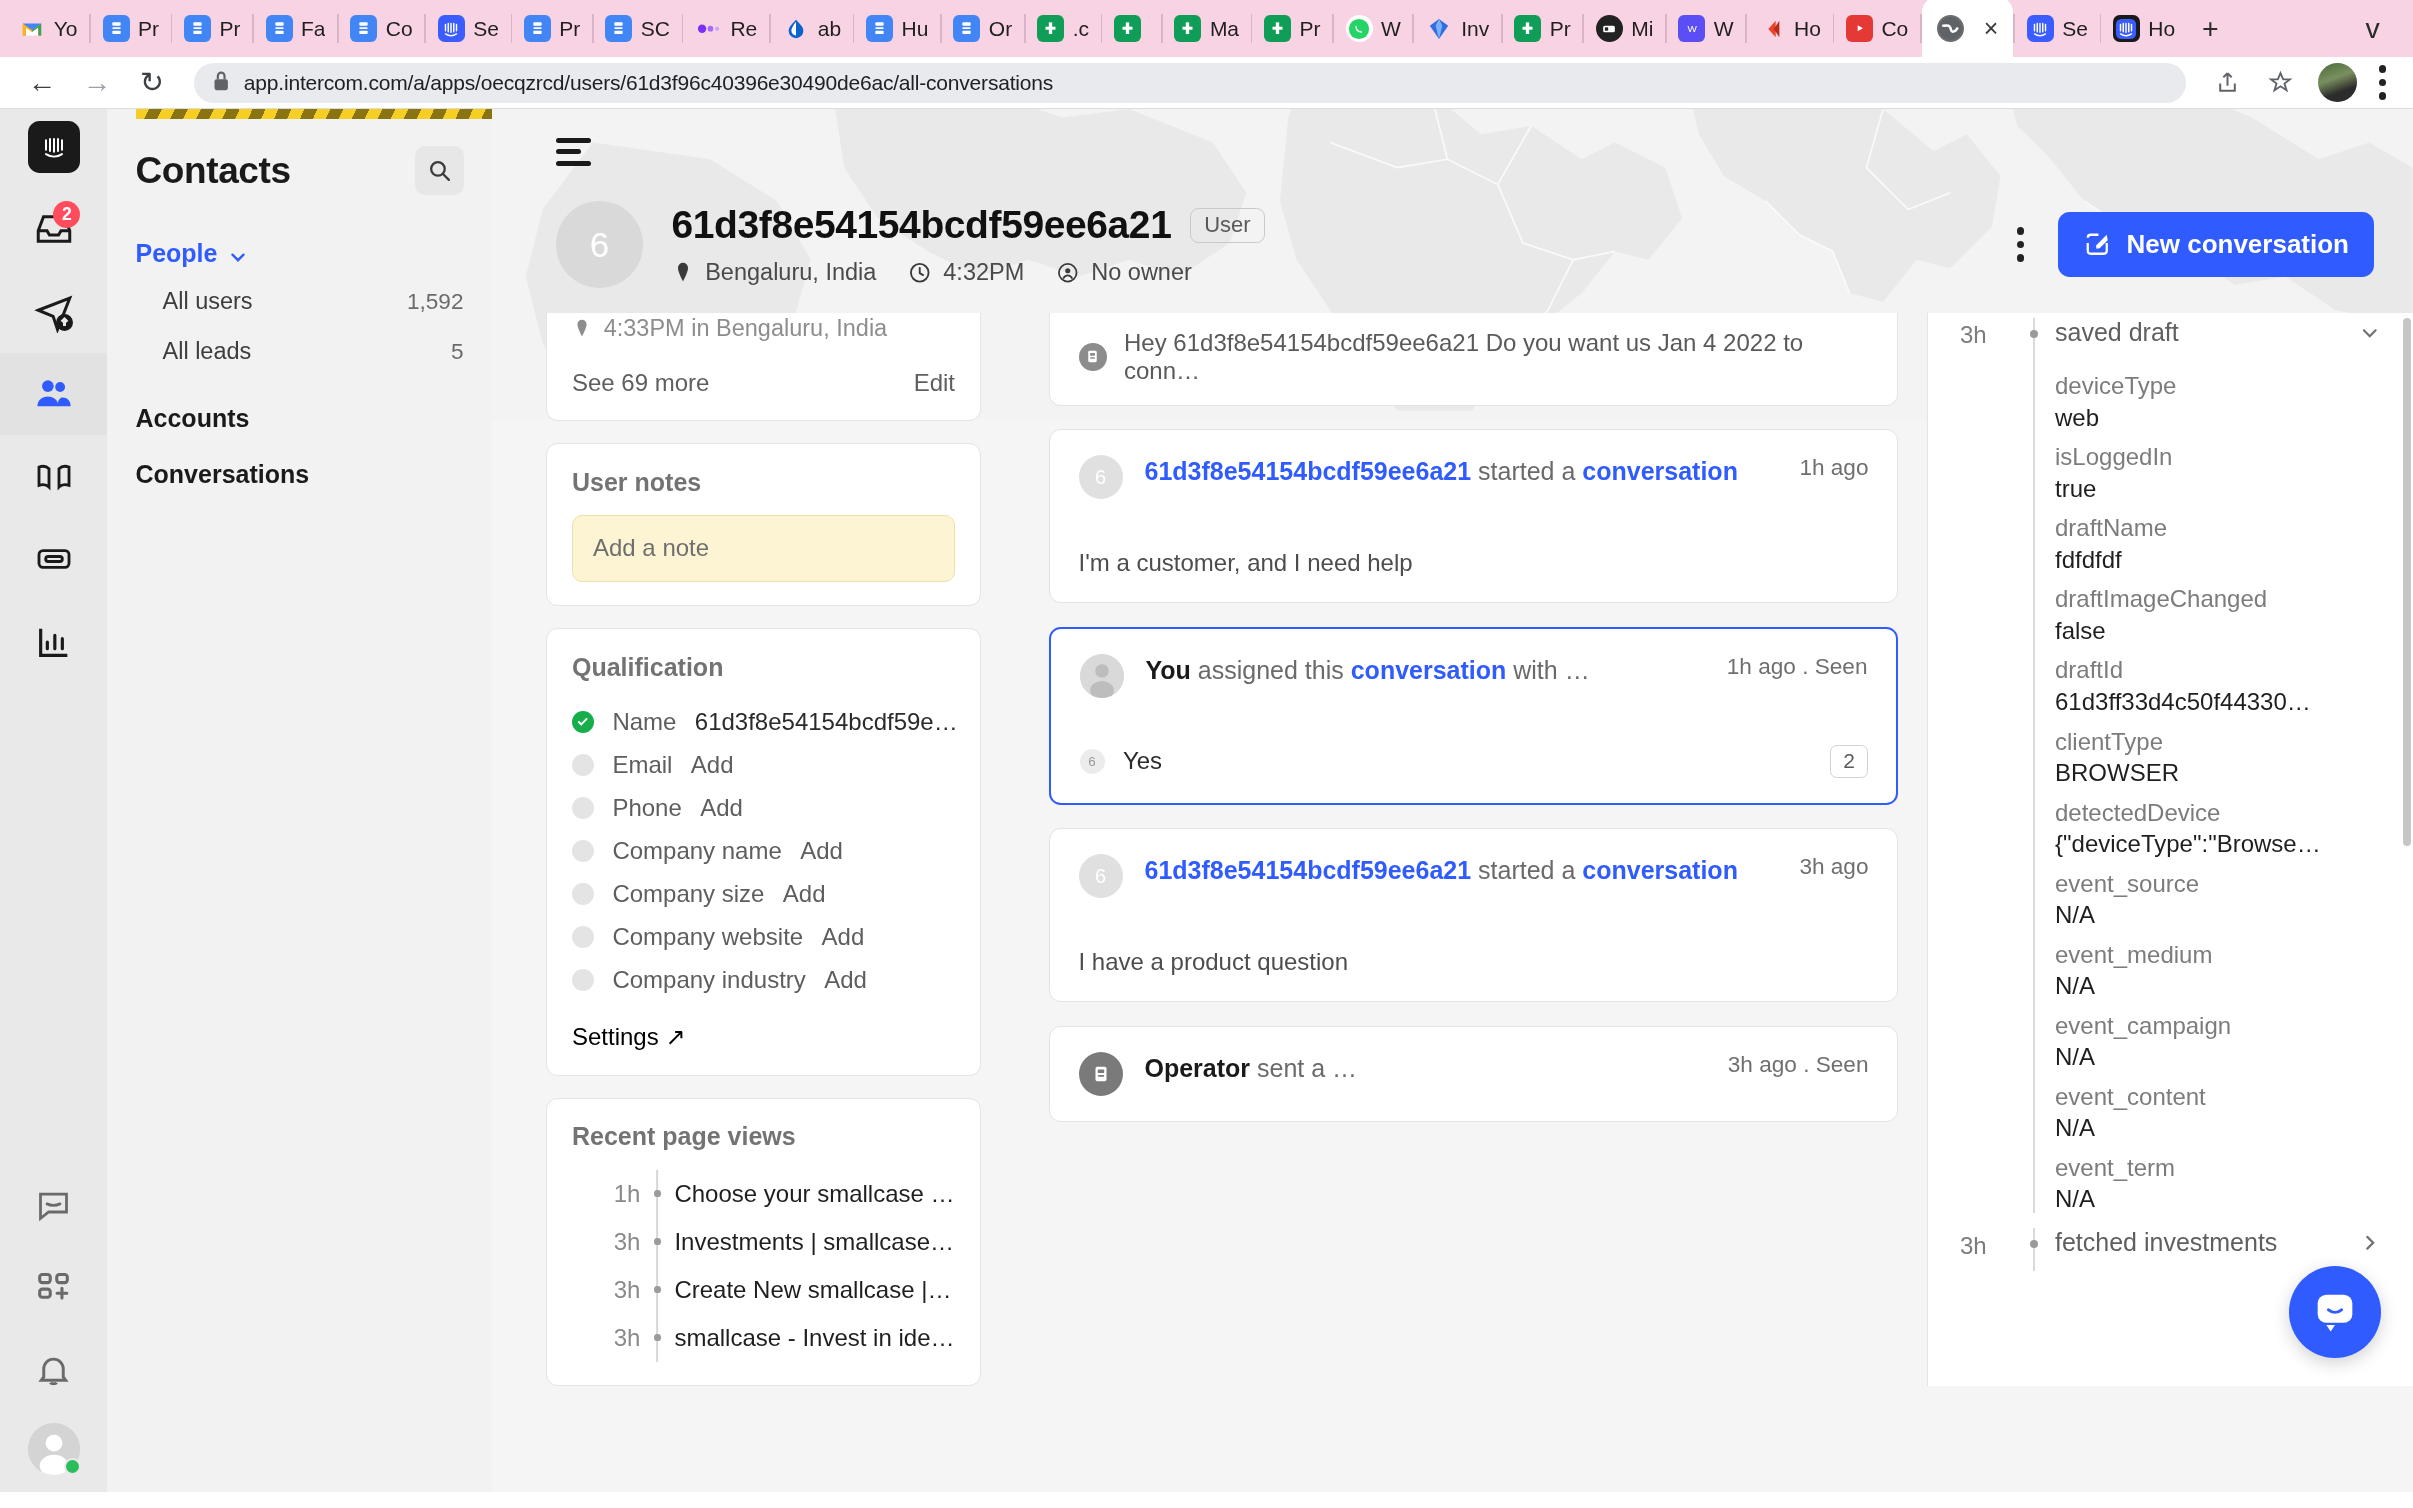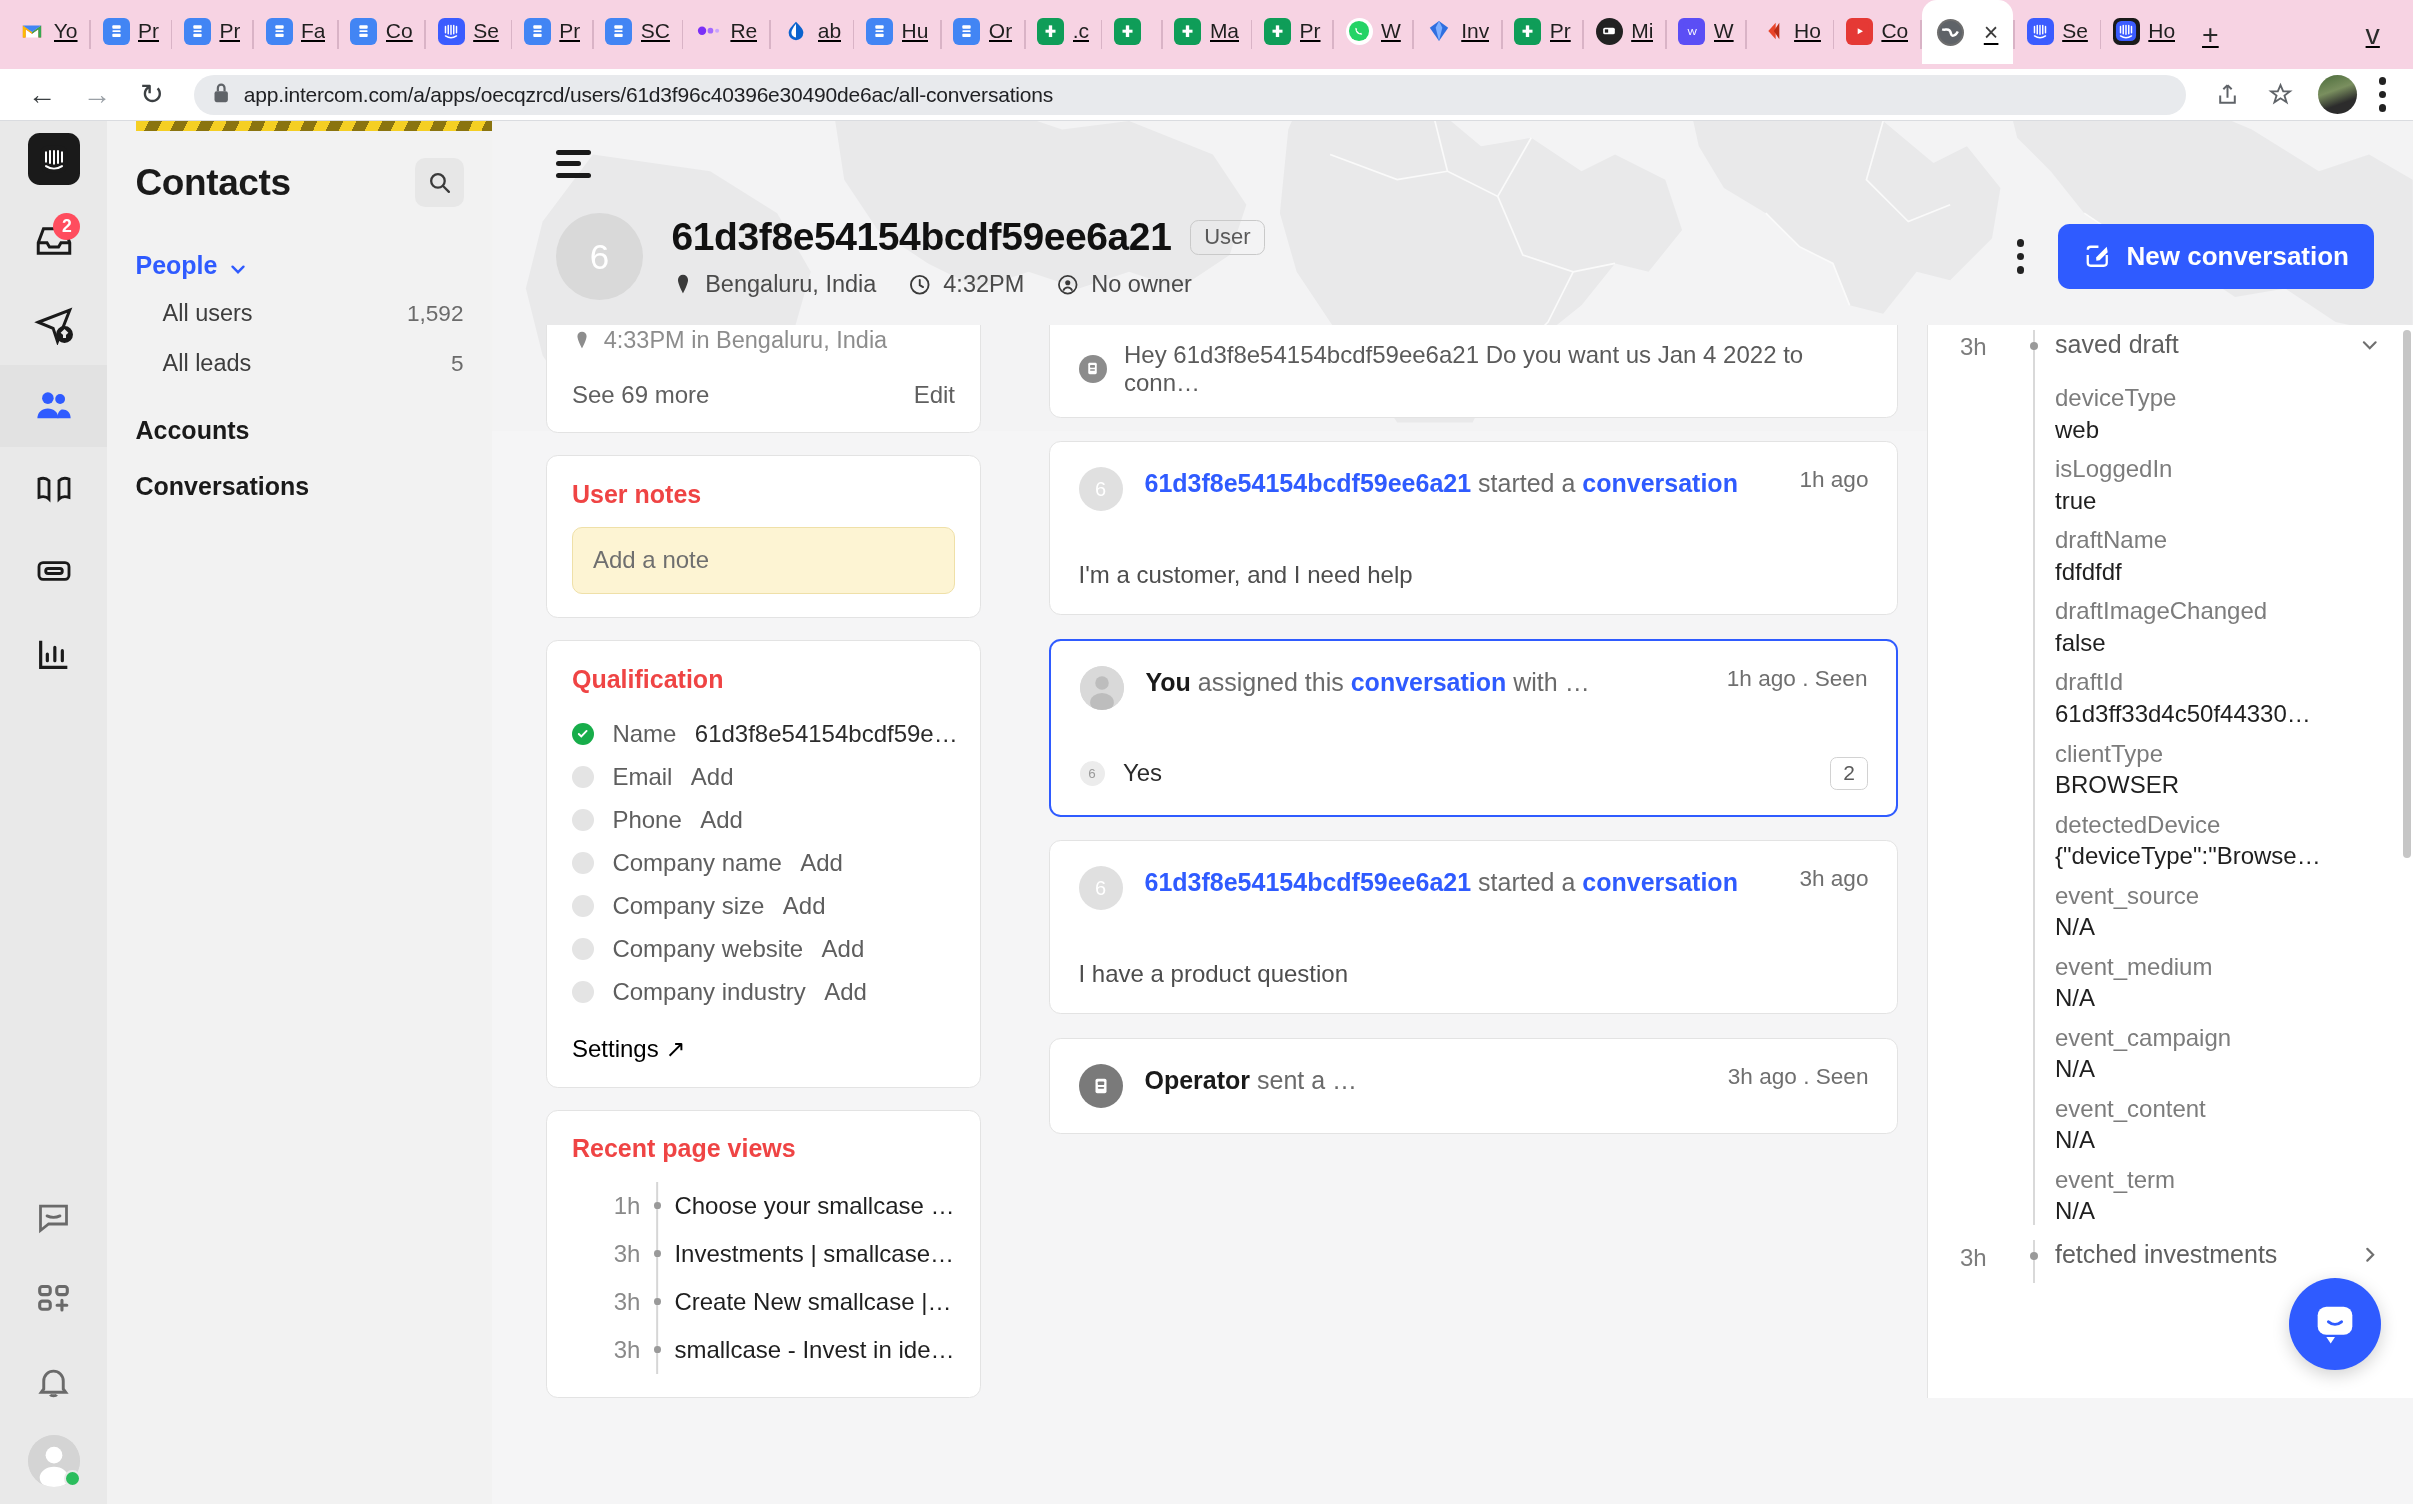--- a/index.html
+++ b/index.html
@@ -4,24 +4,23 @@
 <style>
   * { box-sizing: border-box; margin: 0; padding: 0; }
   html, body {
     width: 2413px; height: 1508px;
     font-family: "Liberation Sans", sans-serif;
     background: #ffffff;
     overflow: hidden;
   }
   
   .browser-tabbar {
-    height: 69px; background: #f7d3e3;
-    display: flex; align-items: flex-start; padding: 0 8.4px 0 6.7px;
+    height: 57px; background: #f7d3e3;
+    display: flex; align-items: center; padding: 0 8.4px 0 6.7px;
     position: relative;
-    text-decoration: underline;
   }
   .tab {
     height: 62px; display: flex; align-items: center; gap: 8.4px;
     padding: 0 11.7px; flex: 0 0 auto; position: relative;
     max-width: 91px; overflow: hidden; white-space: nowrap;
   }
   .tab .tab-label {
     font-size: 21px; color: #1f1f1f; overflow: hidden;
     text-overflow: clip; flex: 0 1 auto;
   }
@@ -202,21 +201,21 @@
   .col-mid { flex: 1; padding: 0 25px; overflow: hidden; }
   .col-right {
     width: 486px; flex: 0 0 486px; background: #fff; border-left: 0.8px solid #e4e4e4;
     padding: 0 32px; overflow: hidden; position: relative;
   }
 
   .card {
     background: #fff; border: 0.8px solid #e3e3e3; border-radius: 11.7px;
     padding: 23.5px 25px; margin-bottom: 22px;
   }
-  .card-title { font-size: 25px; font-weight: bold; color: #ef4444; margin-bottom: 18.4px; }
+  .card-title { font-size: 25px; font-weight: bold; color: #737373; margin-bottom: 18.4px; }
   .partial-top { margin-top: -75px; }
   .ghost-line { font-size: 23.5px; color: #8d8d8d; display: flex; align-items: center; gap: 11.7px; }
   .see-row {
     display: flex; align-items: center; justify-content: space-between;
     font-size: 24px; color: #5f5f5f; margin-top: 27px;
   }
   .note-input {
     background: #fdf4d3; border: 0.8px solid #efe0a8; border-radius: 10px;
     padding: 18.4px 20px; font-size: 24px; color: #6f6f6f;
   }

